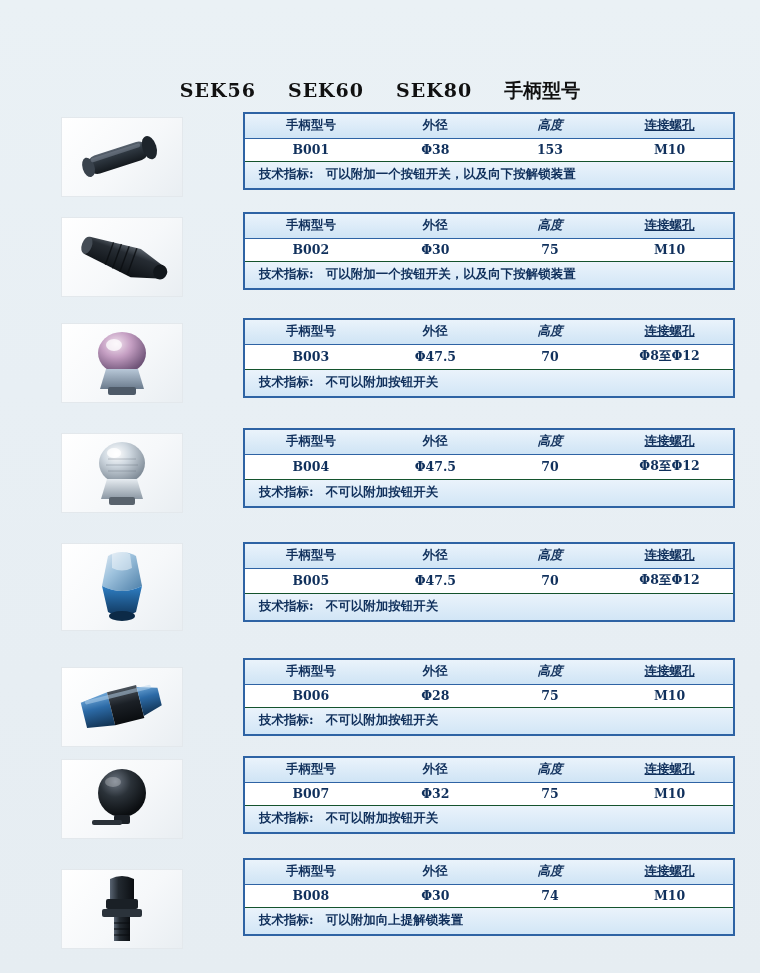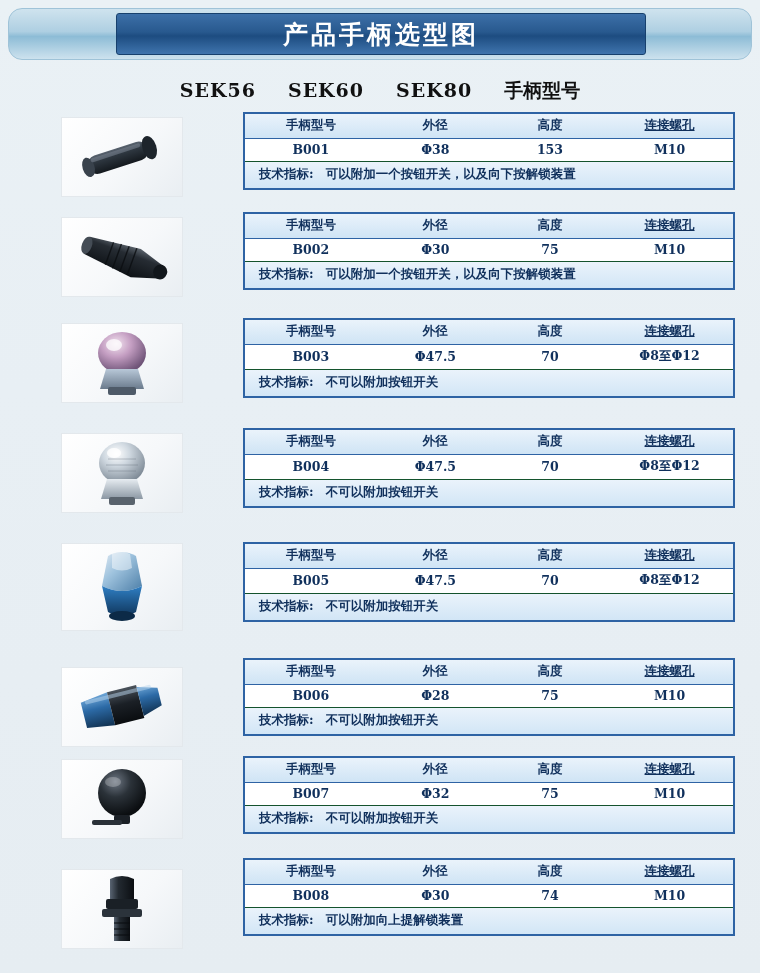--- a/index.html
+++ b/index.html
@@ -139,34 +139,28 @@
     font-size: 12.5px;
     font-weight: bold;
     color: #10305c;
     padding: 4px 0 5px 14px;
     text-align: left;
     font-family: "DejaVu Serif", "Liberation Serif", serif;
   }
   .notes .label { margin-right: 12px; margin-top: 28px; }
   .col-model  { width: 27%; }
   .col-od     { width: 24%; }
-  .col-height { width: 23%; }
+  .col-height { width: 23%; font-style: italic; }
   .col-thread { width: 26%; text-decoration: underline; }
 </style>
 </head>
 <body>
 
 <div class="page">
 
-  <div class="banner-wrap">
-    <div class="banner-outer"></div>
-    <div class="banner-inner">
-      <span class="banner-title">产品手柄选型图</span>
-    </div>
-  </div>
 
   <div class="subtitle">
     <span class="code">SEK56</span><span class="code">SEK60</span><span class="code">SEK80</span><span>手柄型号</span>
   </div>
 
   <div class="rows">
 
     <div class="row" style="height:98px;">
       <div class="photo">
         <svg width="110" height="60" viewBox="0 0 110 60">

